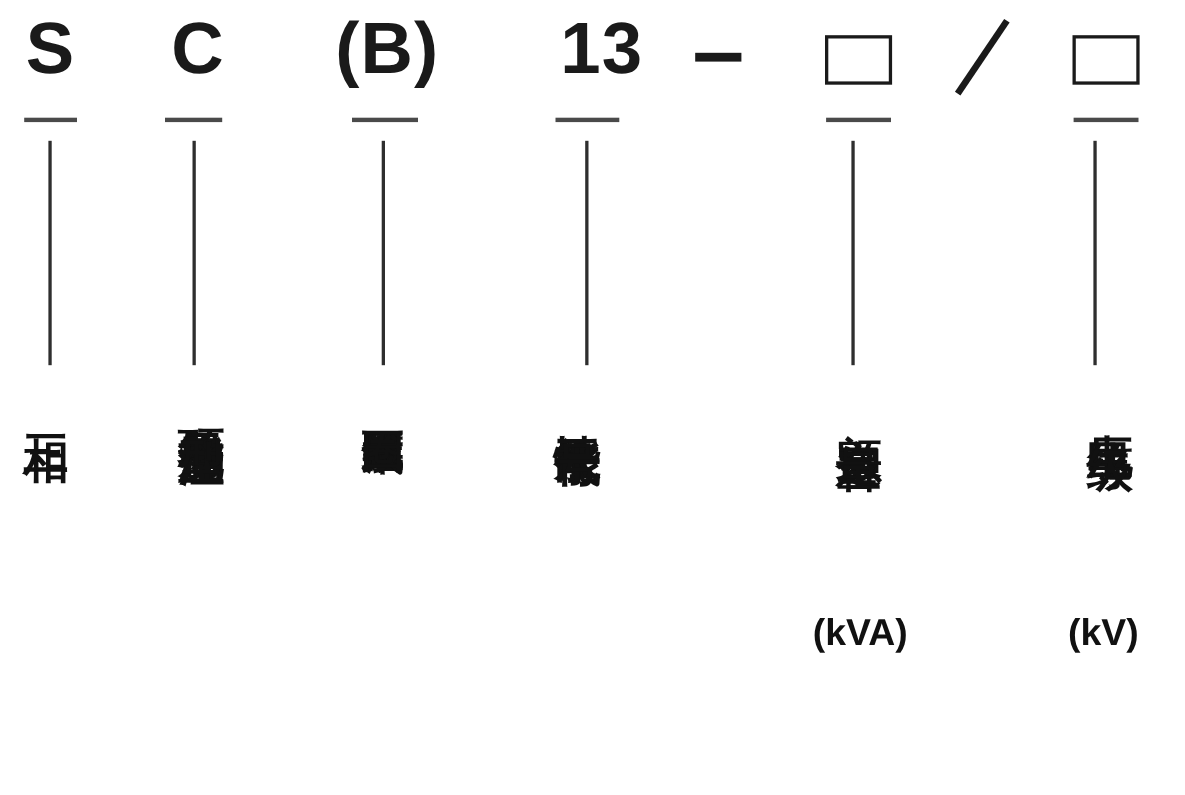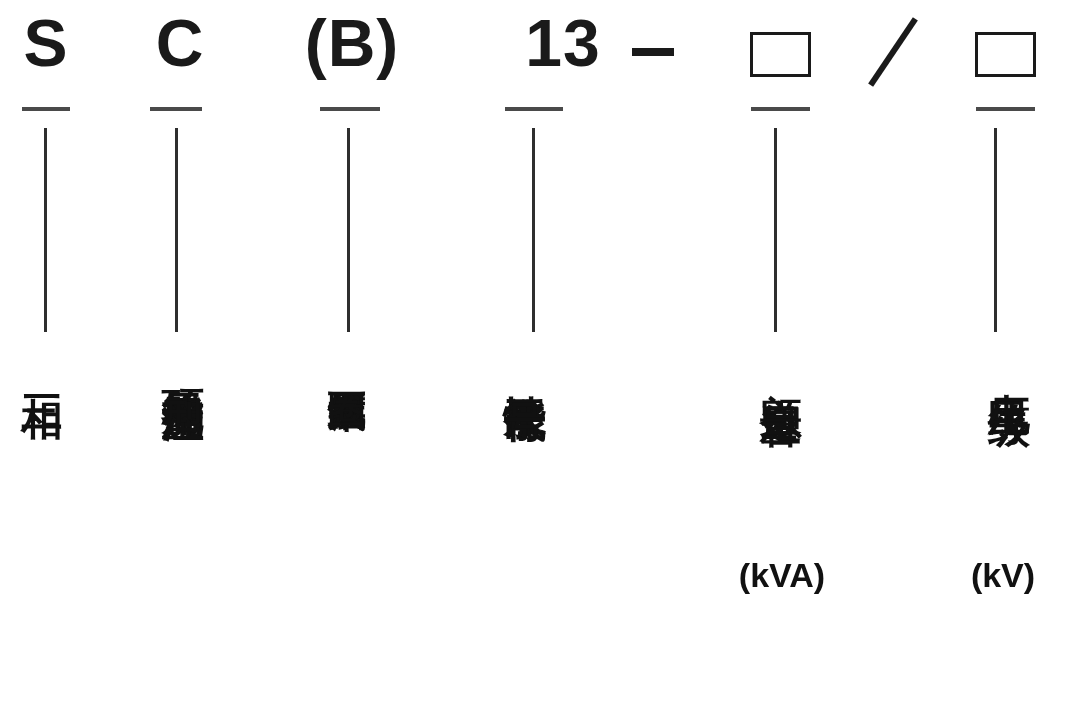--- a/index.html
+++ b/index.html
@@ -104,21 +104,21 @@
   <div class="sym" style="left:180px">C</div>
   <div class="ul" style="left:150px;width:52px"></div>
   <div class="vl" style="left:175px"></div>
   <div class="vlabel" style="left:183px;top:356px">环氧树脂浇注型</div>
 
   <div class="sym" style="left:352px">(B)</div>
   <div class="ul" style="left:320px;width:60px"></div>
   <div class="vl" style="left:347px"></div>
   <div class="vlabel tight" style="left:347px;top:362px">低压可采用箔式线圈</div>
 
-  <div class="sym" style="left:563px">13</div>
+  <div class="sym" style="left:547px">13</div>
   <div class="ul" style="left:505px;width:58px"></div>
   <div class="vl" style="left:532px"></div>
   <div class="vlabel" style="left:525px;top:362px">性能水平代号</div>
 
   <div class="dash"></div>
 
   <div class="pbox" style="left:750px"></div>
   <div class="ul" style="left:751px;width:59px"></div>
   <div class="vl" style="left:774px"></div>
   <div class="vlabel wide" style="left:781px;top:360px">额定容量</div>

